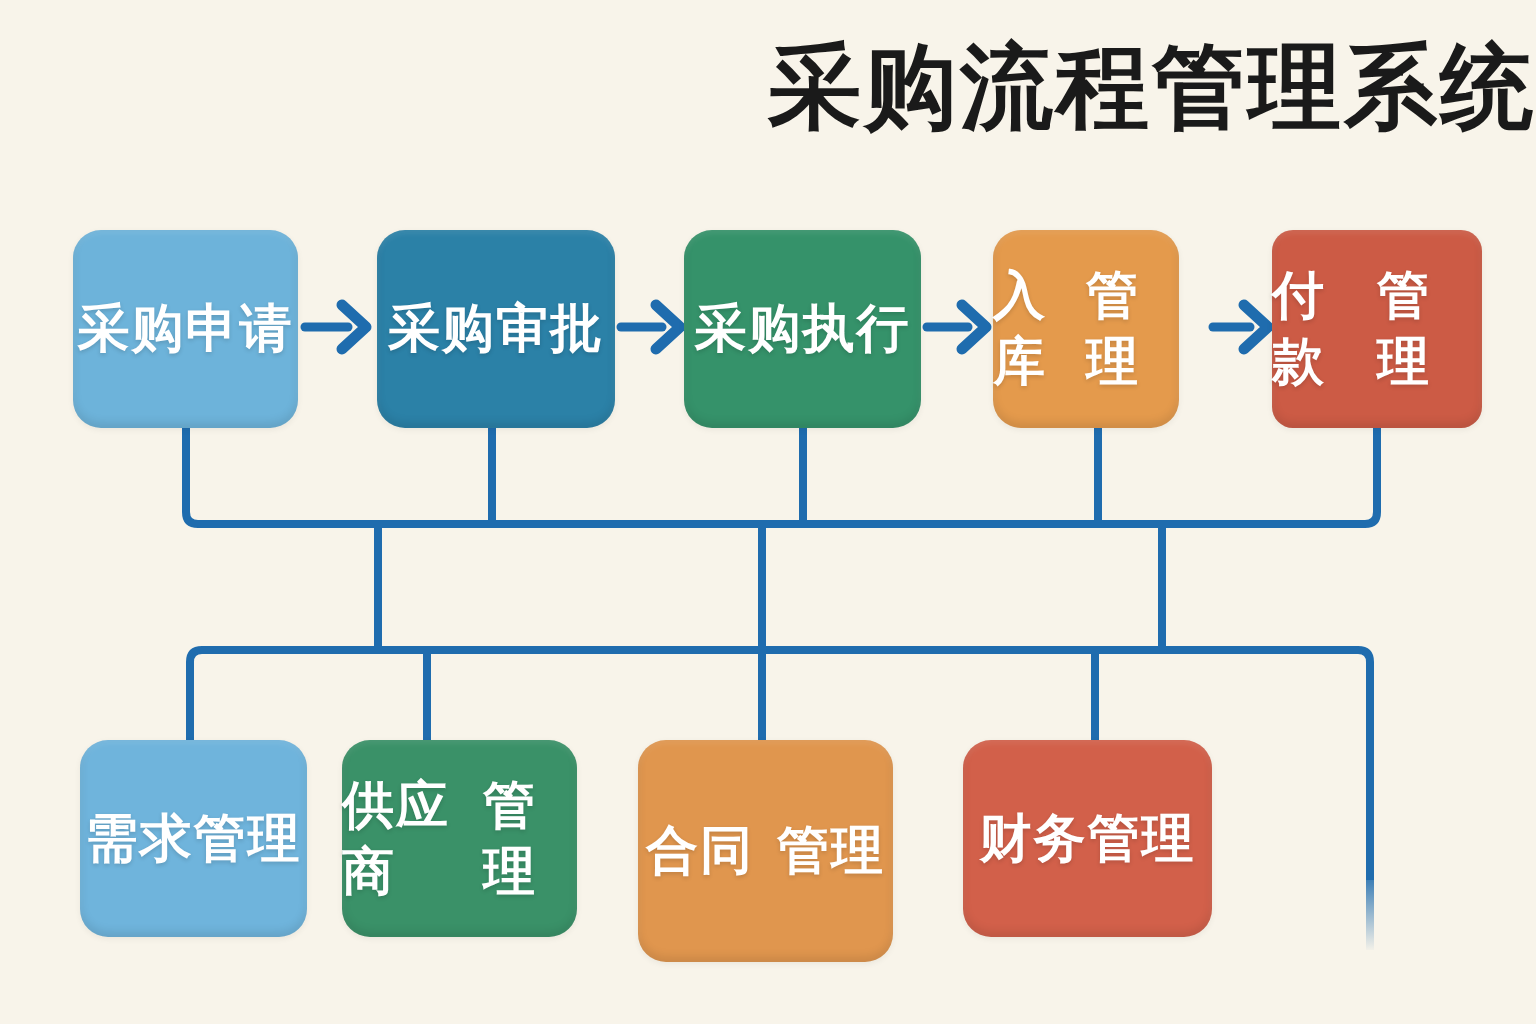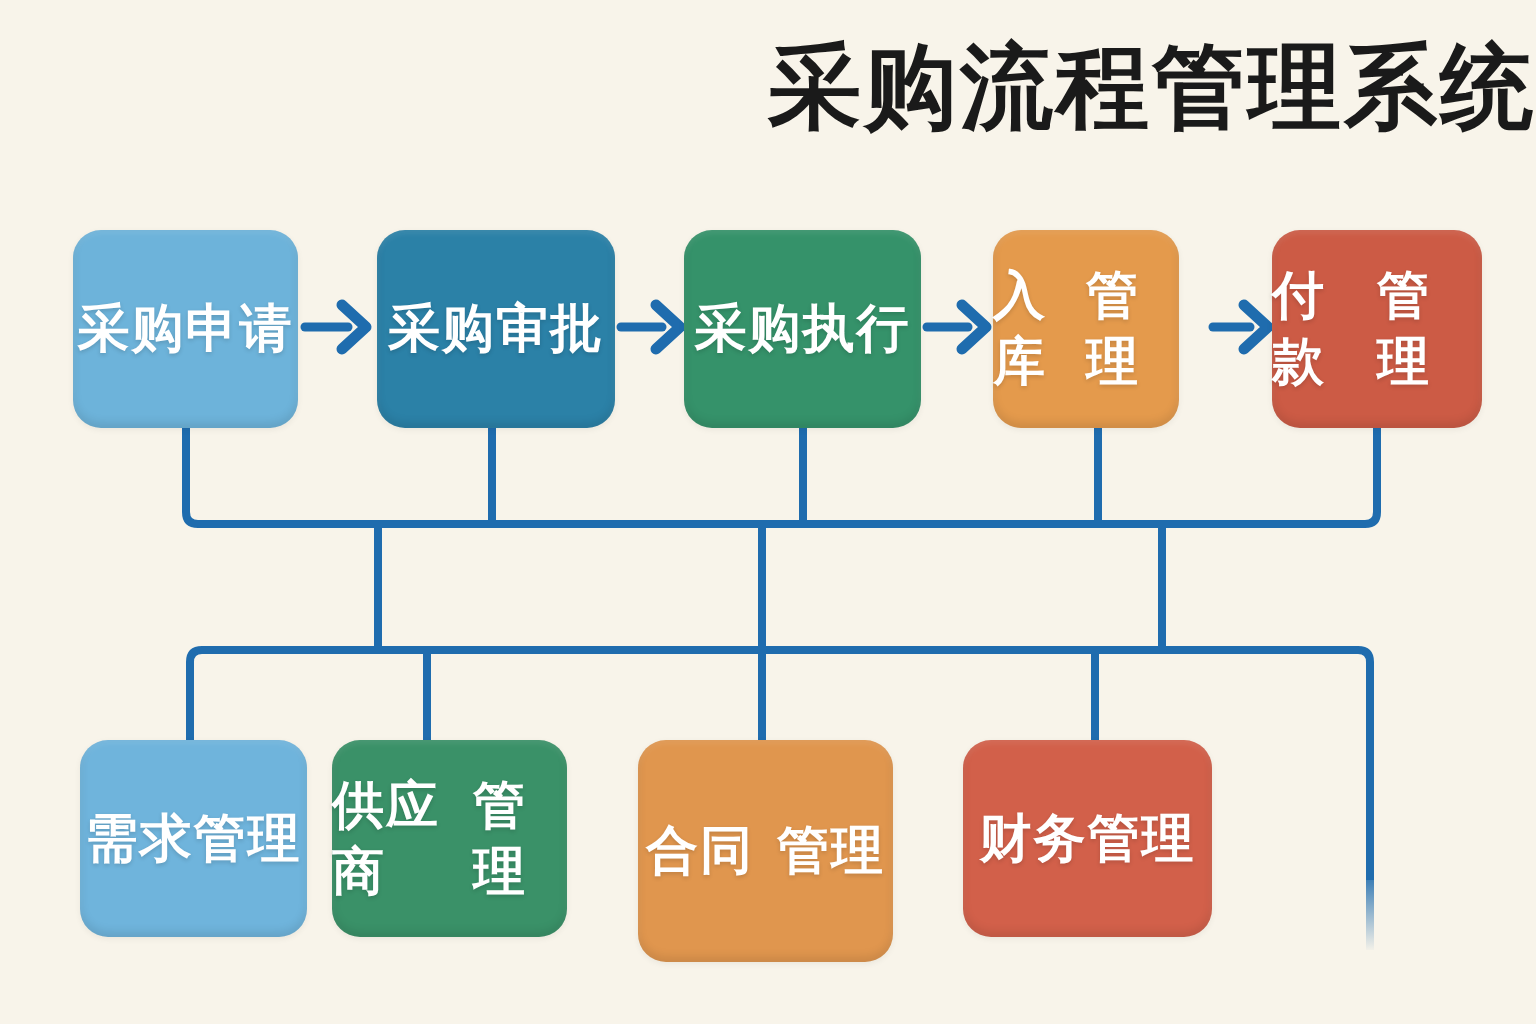--- a/index.html
+++ b/index.html
@@ -19,21 +19,21 @@
     text-shadow:0 2px 4px rgba(0,0,0,.15);
     letter-spacing:2px;
   }
   .row-top .node{top:230px;height:198px;}
   .t1{left:73px;width:225px;}
   .t2{left:377px;width:238px;}
   .t3{left:684px;width:237px;}
   .t4{left:993px;width:186px;}
   .t5{left:1272px;width:210px;}
   .b1{top:740px;height:197px;left:80px;width:227px;}
-  .b2{top:740px;height:197px;left:332px;width:235px;}
+  .b2{top:740px;height:197px;left:342px;width:235px;}
   .b3{top:740px;height:222px;left:638px;width:255px;gap:23px;}
   .b4{top:740px;height:197px;left:963px;width:249px;font-family:Liberation Serif, serif;}
   .node span{display:block;}
 </style>
 </head>
 <body>
 
 <div class="stage" style="background: rgb(248, 244, 234);">
 
   <h1 class="title" style="color: rgb(26, 26, 26);">采购流程管理系统</h1>
@@ -96,21 +96,21 @@
       <span>审批</span>
     </div>
     <div class="node t3" style="background: rgb(53, 146, 106); color: rgb(255, 255, 255);">
       <span>采购</span>
       <span>执行</span>
     </div>
     <div class="node t4" style="background: rgb(228, 154, 76); color: rgb(255, 255, 255);">
       <span>入库</span>
       <span>管理</span>
     </div>
-    <div class="node t5" style="background: rgb(204, 91, 69); color: rgb(255, 255, 255);">
+    <div class="node t5" style="background: rgb(204, 91, 69); color: rgb(255, 255, 255); border-radius: 21px;">
       <span>付款</span>
       <span>管理</span>
     </div>
   </div>
 
   <div class="row-bottom">
     <div class="node b1" style="background: rgb(111, 180, 220); color: rgb(255, 255, 255);">
       <span>需求</span>
       <span>管理</span>
     </div>

